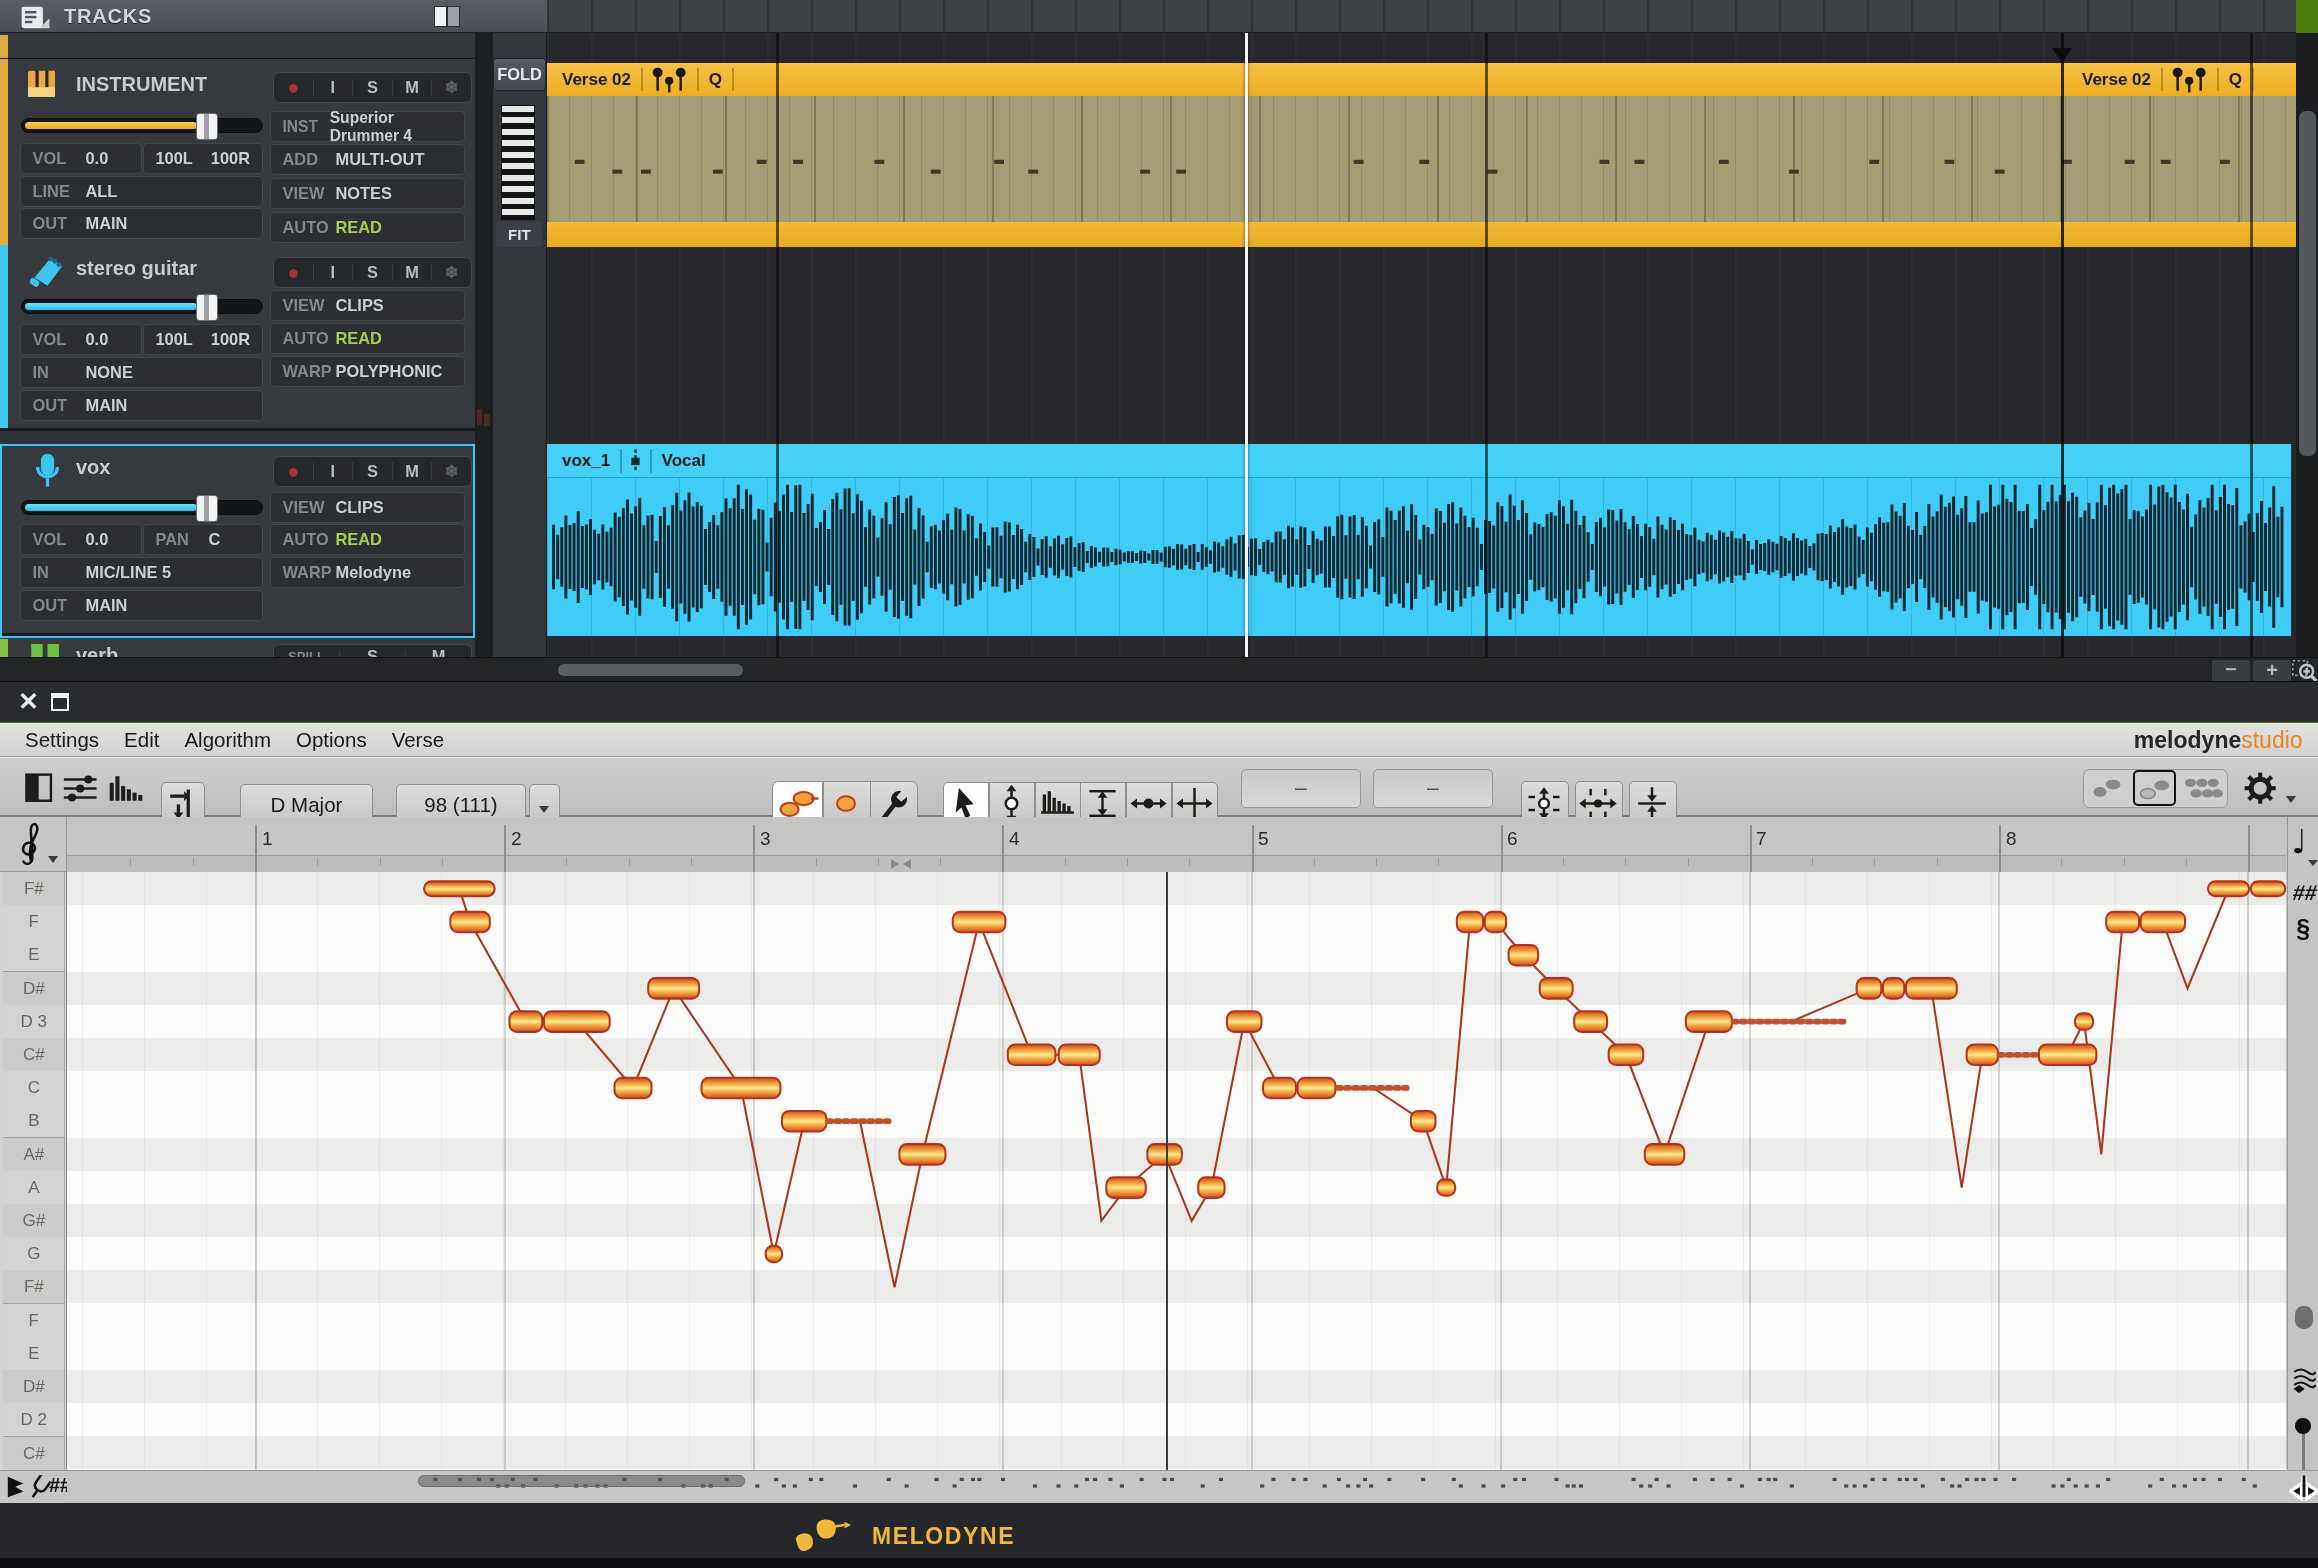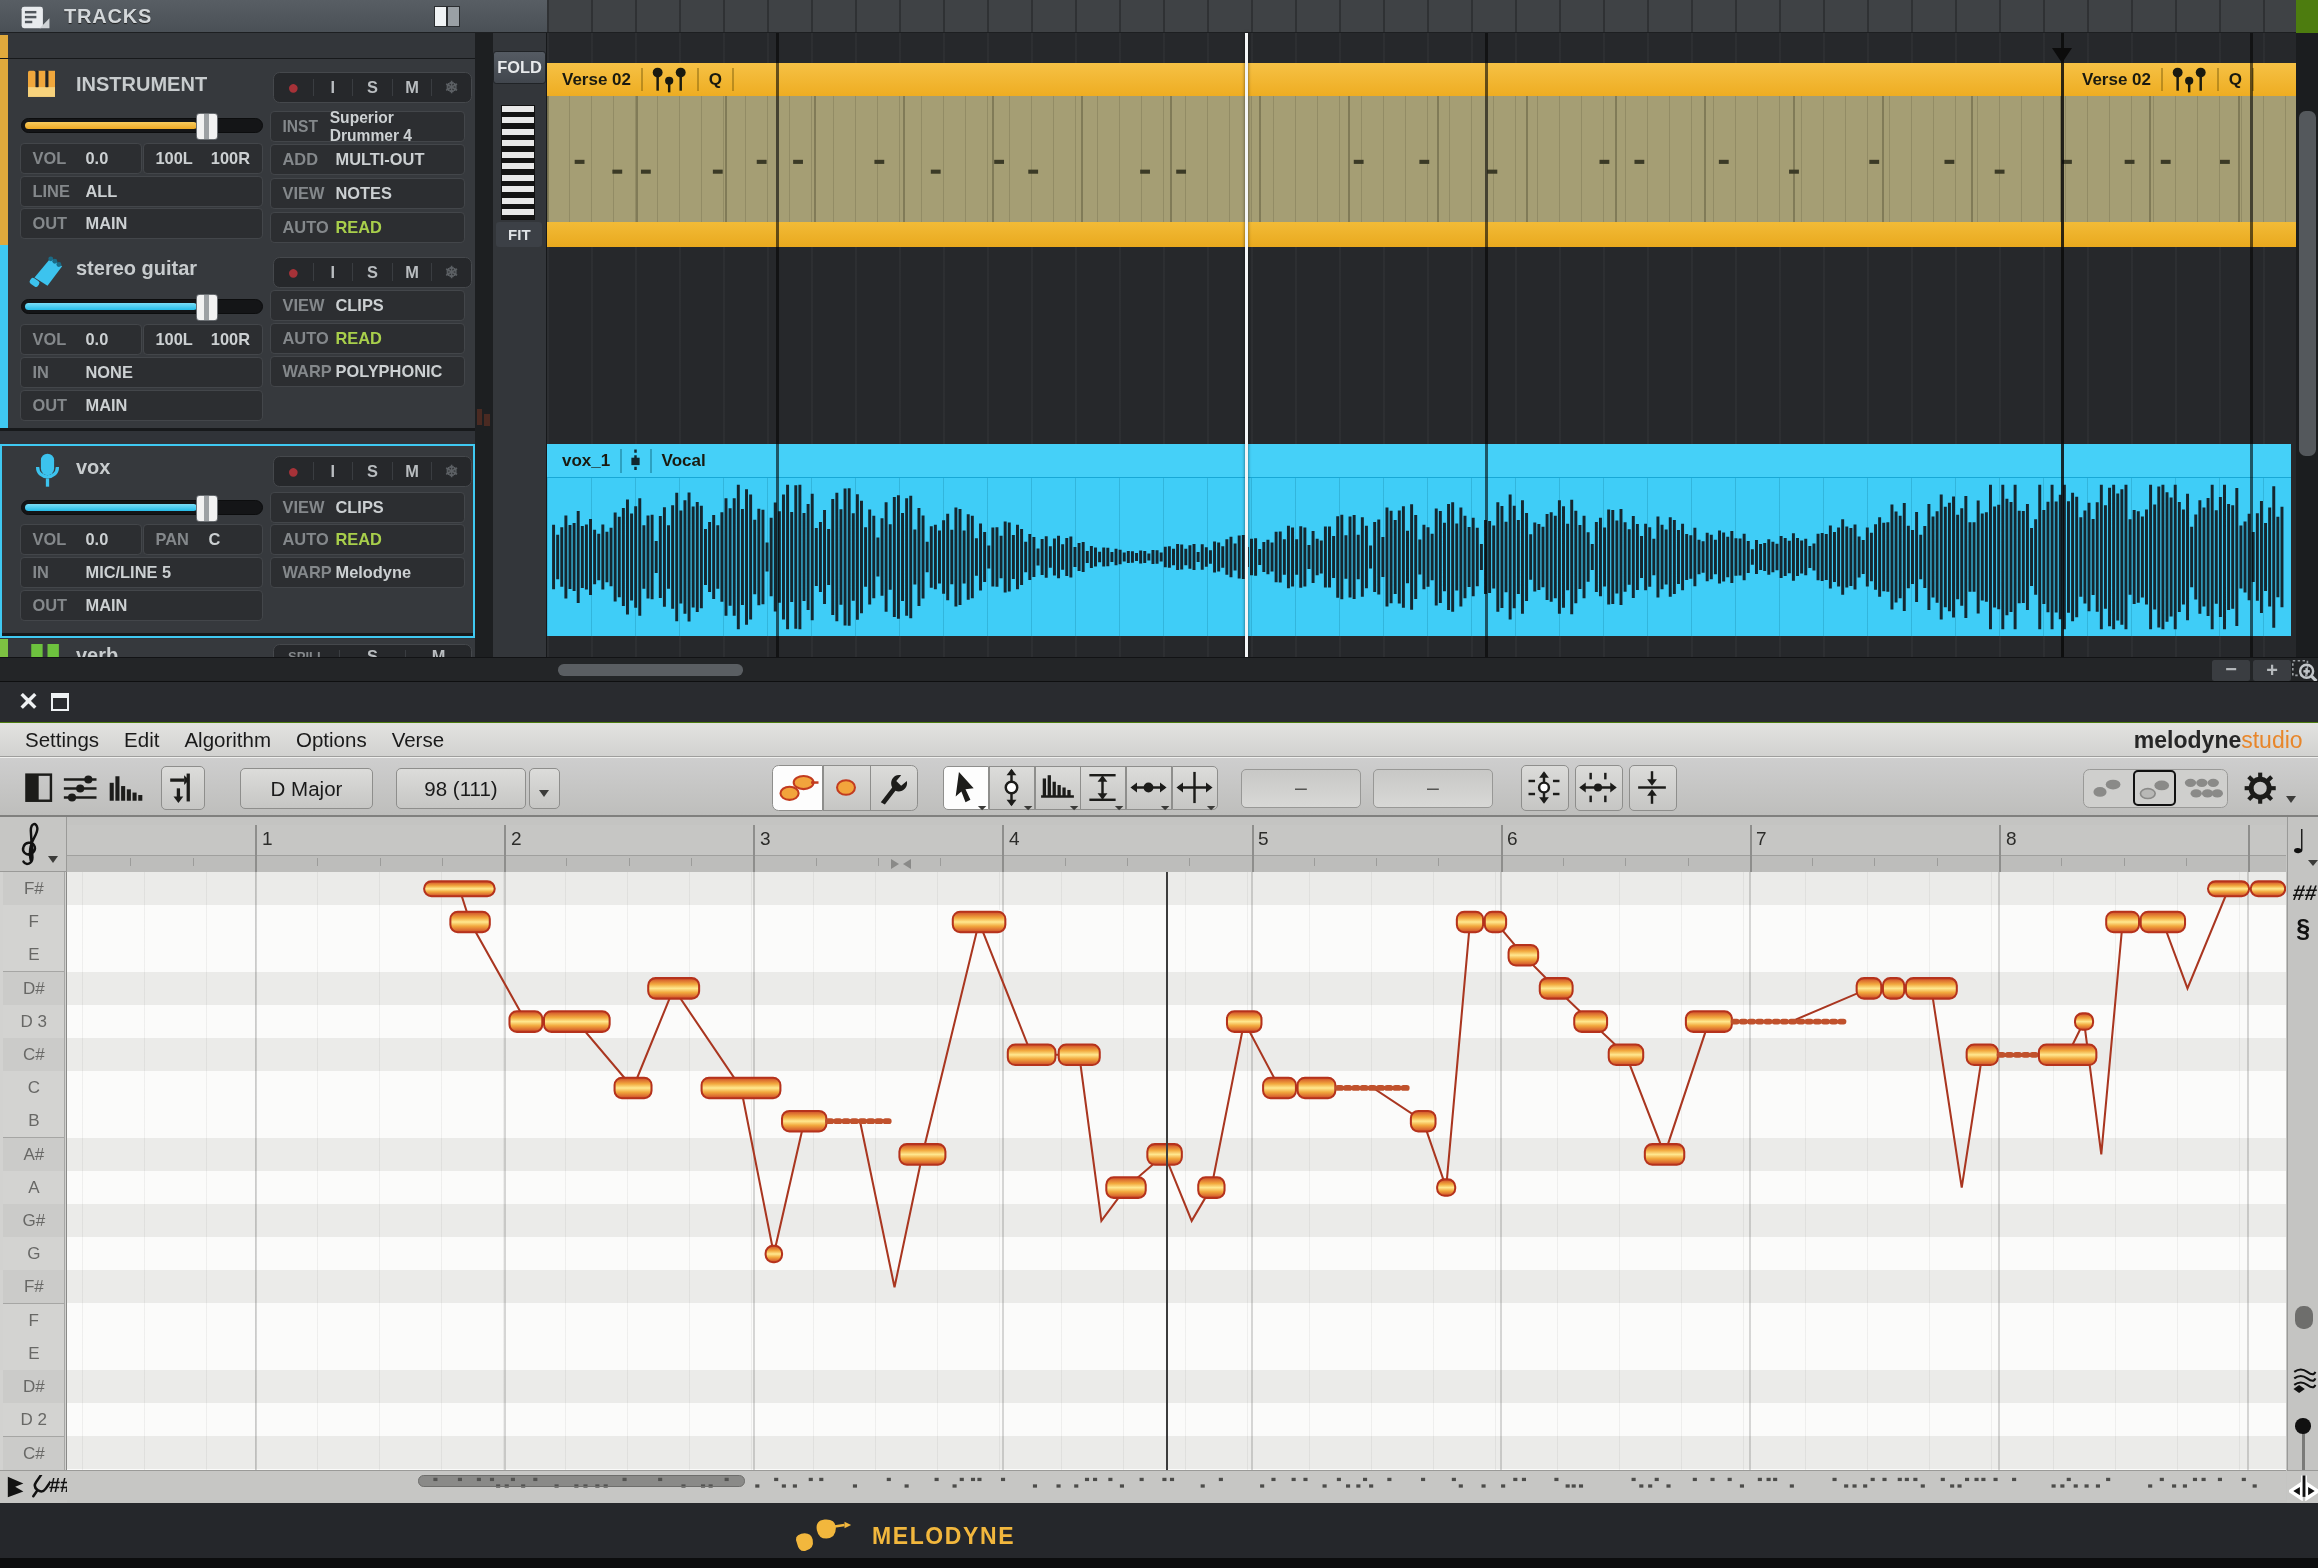--- a/index.html
+++ b/index.html
@@ -28,21 +28,21 @@
   
   .cliphead-seg{display:flex;align-items:center;height:100%;}
   .ylw-sep{width:1.6px;height:70%;background:rgba(120,90,10,.45);}
   .cyn-sep{width:1.6px;height:70%;background:rgba(10,90,110,.4);}
   .cliptxt{color:#1a1a10;font-weight:bold;font-size:17px;padding:0 10px;white-space:nowrap;}
   
   #melo-title{left:0;top:681px;width:2319px;height:41px;background:#292b2f;border-top:1.6px solid #0e0f10;}
   #melo-menu{left:0;top:723px;width:2319px;height:34px;background:linear-gradient(#e2e2e0,#d2d2d0);border-bottom:1.6px solid #9e9e9c;display:flex;align-items:center;padding-left:25px;gap:25px;}
   .menu-item{font-size:20.5px;color:#1a1a1a;}
   #melo-toolbar{left:0;top:757px;width:2319px;height:60px;background:linear-gradient(#cecece,#bebebc);border-top:0.8px solid #efefed;border-bottom:2.5px solid #80807e;}
-  .tbtn{background:linear-gradient(#dcdcda,#c6c6c4);border:1.6px solid #8e8e8c;border-radius:5px;}
+  .tbtn{background:linear-gradient(#dcdcda,#c6c6c4);border:1.6px solid #8e8e8c;border-radius:5px;margin-top:16px;}
   .tbtn.sel{background:#fdfdfd;}
   .corner-tri{position:absolute;right:2.5px;bottom:2.5px;width:0;height:0;border-left:6.6px solid transparent;border-top:6.6px solid transparent;border-right:6.6px solid #3a3a38;transform:rotate(45deg);}
   .readout2{background:linear-gradient(#c8c8c6,#d8d8d6);border:1.6px solid #989896;border-radius:5px;color:#555553;display:flex;align-items:center;justify-content:center;font-size:21.3px;}
   #melo-edit{left:0;top:817px;width:2319px;height:686px;background:#c4c4c2;}
   #melo-ruler{left:67px;top:8.2px;width:2219px;height:47px;background:#c6c6c4;border-bottom:0.8px solid #9a9a98;}
   #melo-ruler .subrow{position:absolute;left:0;top:30px;width:100%;height:16.4px;background:#bdbdbb;border-top:0.8px solid #a0a09e;}
   .barnum{position:absolute;top:2.5px;font-size:19px;color:#2c2c2a;}
   #pitch-ruler{left:0;top:55px;width:67px;height:598px;background:#d2d2d0;border-right:0.8px solid #8a8a88;}
   .pcell{position:absolute;left:3.3px;width:61px;border-bottom:0.8px solid #a6a6a4;border-right:0.8px solid #a6a6a4;display:flex;align-items:center;justify-content:center;font-size:17px;color:#68686 6;color:#686866;background:#d3d3d1;}
   .pcell.sharp{background:#cbcbc9;}
@@ -273,21 +273,21 @@
       <div class="b m-green" style="left:9px;top:6.6px;width:5.7px;height:18px"></div>
     <div class="b m-green" style="left:1.6px;top:105px;width:5.7px;height:110px"></div>
       <div class="b m-green" style="left:9px;top:120px;width:5.7px;height:95px"></div>
     <div class="b" style="left:1.6px;top:376px;width:5.7px;height:16.4px;background:#4a2a22"></div>
       <div class="b" style="left:9px;top:381px;width:5.7px;height:11.5px;background:#4a2a22"></div>
     <div class="b m-green" style="left:1.6px;top:491px;width:5.7px;height:108px"></div>
       <div class="b m-green" style="left:9px;top:507px;width:5.7px;height:92px"></div>
   </div>
 
   <div class="b" style="left:493px;top:33px;width:54px;height:649px;background:#33363a;border-right:1.6px solid #17191b">
-    <div class="b" style="left:0;top:18px;width:53px;height:33px;background:linear-gradient(#555b63,#41464d);border:0.8px solid #20232 6;border:0.8px solid #202326;border-radius:3.3px;color:#e8eaec;font-weight:bold;font-size:16.4px;text-align:center;line-height:31px">FOLD</div>
+    <div class="b" style="left:0;top:25px;width:53px;height:33px;background:linear-gradient(#555b63,#41464d);border:0.8px solid #20232 6;border:0.8px solid #202326;border-radius:3.3px;color:#e8eaec;font-weight:bold;font-size:16.4px;text-align:center;line-height:31px">FOLD</div>
     <div class="b" style="left:8.2px;top:72px;width:34px;height:115px;border:0.8px solid #111;background:repeating-linear-gradient(180deg,#e8e8e8 0 5.7px,#141414 5.7px 11.5px)"></div>
     <div class="b" style="left:3.3px;top:189px;width:46px;height:25px;background:#3c4046;border-radius:3.3px;color:#dfe2e5;font-weight:bold;font-size:15px;text-align:center;line-height:25px">FIT</div>
   </div>
 
   <div class="b" style="left:547px;top:33px;width:1749px;height:624px;background:#26282b;background-image:repeating-linear-gradient(90deg,rgba(255,255,255,.03) 0 1.6px,transparent 1.6px 44px)">
 
     <div class="b" style="left:0;top:30px;width:1749px;height:224px">
       <div class="b" style="left:0;top:0;width:100%;height:33px;background:linear-gradient(#f6c145,#eead22)">
         <div class="cliphead-seg" style="position:absolute;left:5px">
           <span class="cliptxt">Verse 02</span>

